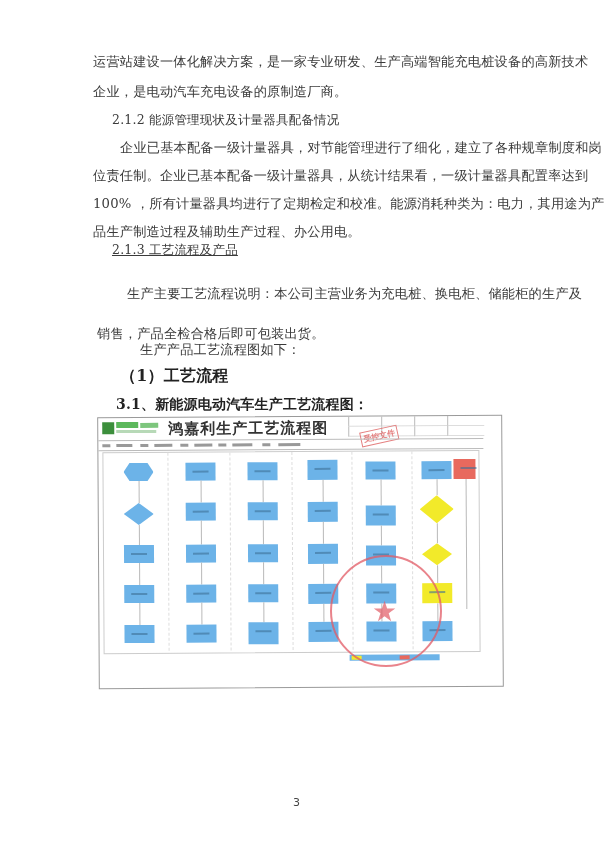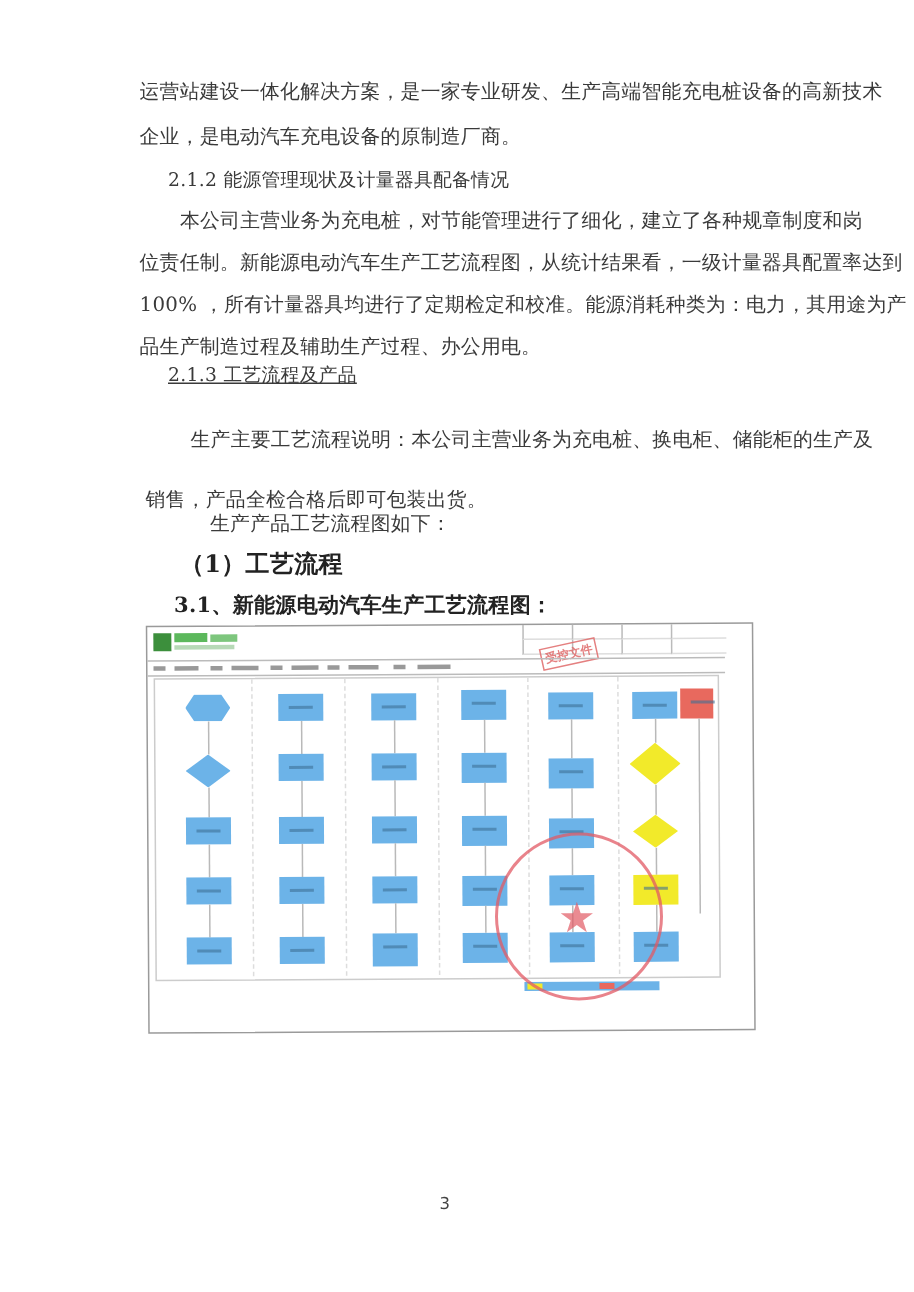--- a/index.html
+++ b/index.html
@@ -45,39 +45,40 @@
   .seal .star { position: absolute; left: 40px; top: 38px; font-size: 28px; color: rgba(225,90,100,.7); }
   .pageno { position: absolute; left: 293px; top: 796px; font-family: "DejaVu Sans", sans-serif; font-size: 11px; color: #444; }
 </style>
 </head>
 <body>
 
 <div class="p" style="left:93px; top:52px;">运营站建设一体化解决方案，是一家专业研发、生产高端智能充电桩设备的高新技术</div>
 <div class="p" style="left:93px; top:82px;">企业，是电动汽车充电设备的原制造厂商。</div>
 
 <div class="p h" style="left:93px; top:110px;">2.1.2 能源管理现状及计量器具配备情况</div>
-<div class="p" style="left:120px; top:138px;">本公司主营业务为充电桩，对节能管理进行了细化，建立了各种规章制度和岗</div>
-<div class="p" style="left:93px; top:166px;">位责任制。新能源电动汽车生产工艺流程图，从统计结果看，一级计量器具配置率达到</div>
+<div class="p" style="left:120px; top:138px;">企业已基本配备一级计量器具，对节能管理进行了细化，建立了各种规章制度和岗</div>
+<div class="p" style="left:93px; top:166px;">位责任制。企业已基本配备一级计量器具，从统计结果看，一级计量器具配置率达到</div>
 <div class="p" style="left:93px; top:194px;">100% ，所有计量器具均进行了定期检定和校准。能源消耗种类为：电力，其用途为产</div>
 <div class="p" style="left:93px; top:222px;">品生产制造过程及辅助生产过程、办公用电。</div>
 
 <div class="p h" style="left:93px; top:240px;text-decoration:underline;">2.1.3 工艺流程及产品</div>
 <div class="p" style="left:127px; top:284px;">生产主要工艺流程说明：本公司主营业务为充电桩、换电柜、储能柜的生产及</div>
 <div class="p" style="left:97px; top:312px;margin-top:12px;">销售，产品全检合格后即可包装出货。</div>
 <div class="p" style="left:140px; top:340px;">生产产品工艺流程图如下：</div>
 <div class="p big" style="left:120px; top:366px;">（1）工艺流程</div>
 <div class="p fig-title" style="left:116px; top:394px;">3.1、新能源电动汽车生产工艺流程图：</div>
 
 <div class="chart" style="top:416px;">
   <div class="logo">
     <div class="sq"></div>
       <div class="txt"></div>
       <div class="txt2"></div>
       <div class="sub"></div>
   </div>
+  <div class="ctitle">鸿嘉利生产工艺流程图</div>
   <div class="hdr-grid">
     <div style="left:0; top:0; width:33px;"></div>
     <div style="left:33px; top:0; width:33px;"></div>
     <div style="left:66px; top:0; width:33px;"></div>
     <div style="left:99px; top:0; width:36px;"></div>
     <div style="left:0; top:10px; width:33px;"></div>
     <div style="left:33px; top:10px; width:33px;"></div>
     <div style="left:66px; top:10px; width:33px;"></div>
     <div style="left:99px; top:10px; width:36px;"></div>
   </div>

